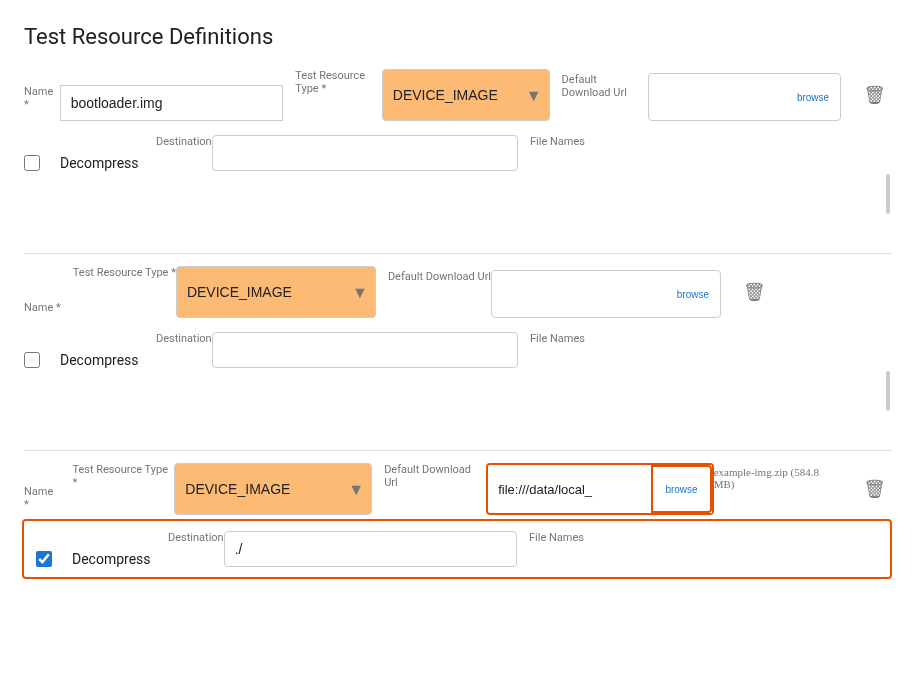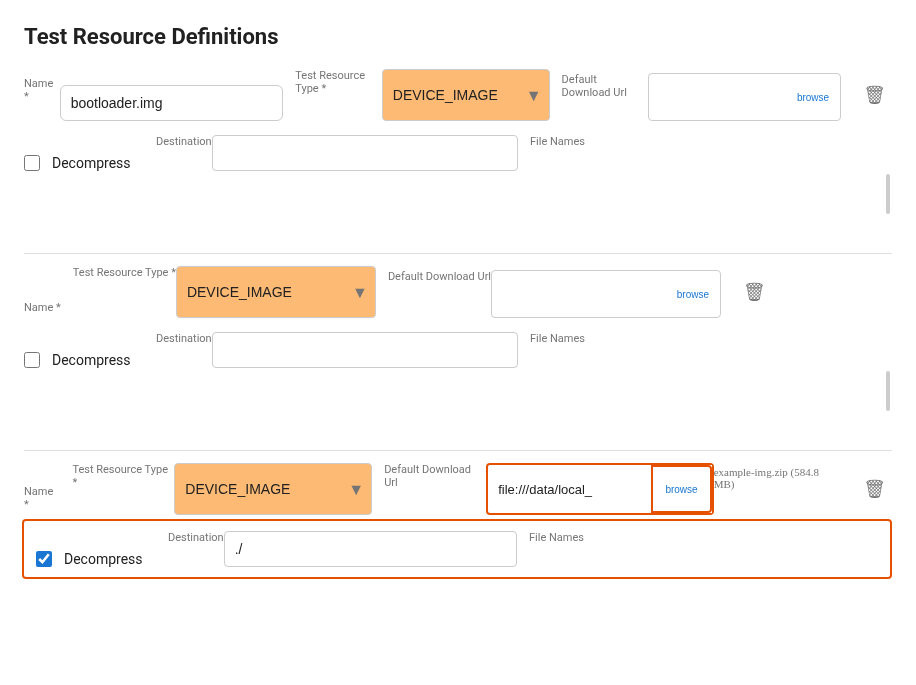--- a/index.html
+++ b/index.html
@@ -7,21 +7,21 @@
       font-family: 'Roboto', Arial, sans-serif;
       background: #fff;
       color: #333;
       padding: 24px;
       width: 916px;
       min-height: 685px;
     }
 
     h1 {
       font-size: 22px;
-      font-weight: 700;
+      font-weight: 400;
       color: #212121;
       margin-bottom: 20px;
     }
 
     .resource-section {
       margin-bottom: 8px;
     }
 
     .resource-row {
       display: flex;
@@ -35,27 +35,26 @@
     }
 
     .field-label {
       font-size: 11px;
       color: #757575;
       margin-bottom: 4px;
     }
 
     .field-input {
       border: 1px solid #ccc;
-      border-radius: 6px;
+      border-radius: 0;
       padding: 8px 10px;
       font-size: 14px;
       color: #212121;
       outline: none;
       height: 36px;
-      margin-top: 8px;
     }
 
     .name-field { width: 230px; }
 
     .select-wrapper {
       position: relative;
       width: 200px;
     }
 
     .select-input {
@@ -151,21 +150,21 @@
       border: 2px solid #e65100;
       border-radius: 4px;
       padding: 10px 12px;
       margin-left: -2px;
       margin-right: 0;
     }
 
     .decompress-check {
       display: flex;
       align-items: center;
-      gap: 12px;
+      gap: 20px;
       width: 120px;
       padding-top: 20px;
     }
 
     .decompress-check input[type="checkbox"] {
       width: 16px;
       height: 16px;
       cursor: pointer;
     }
 

